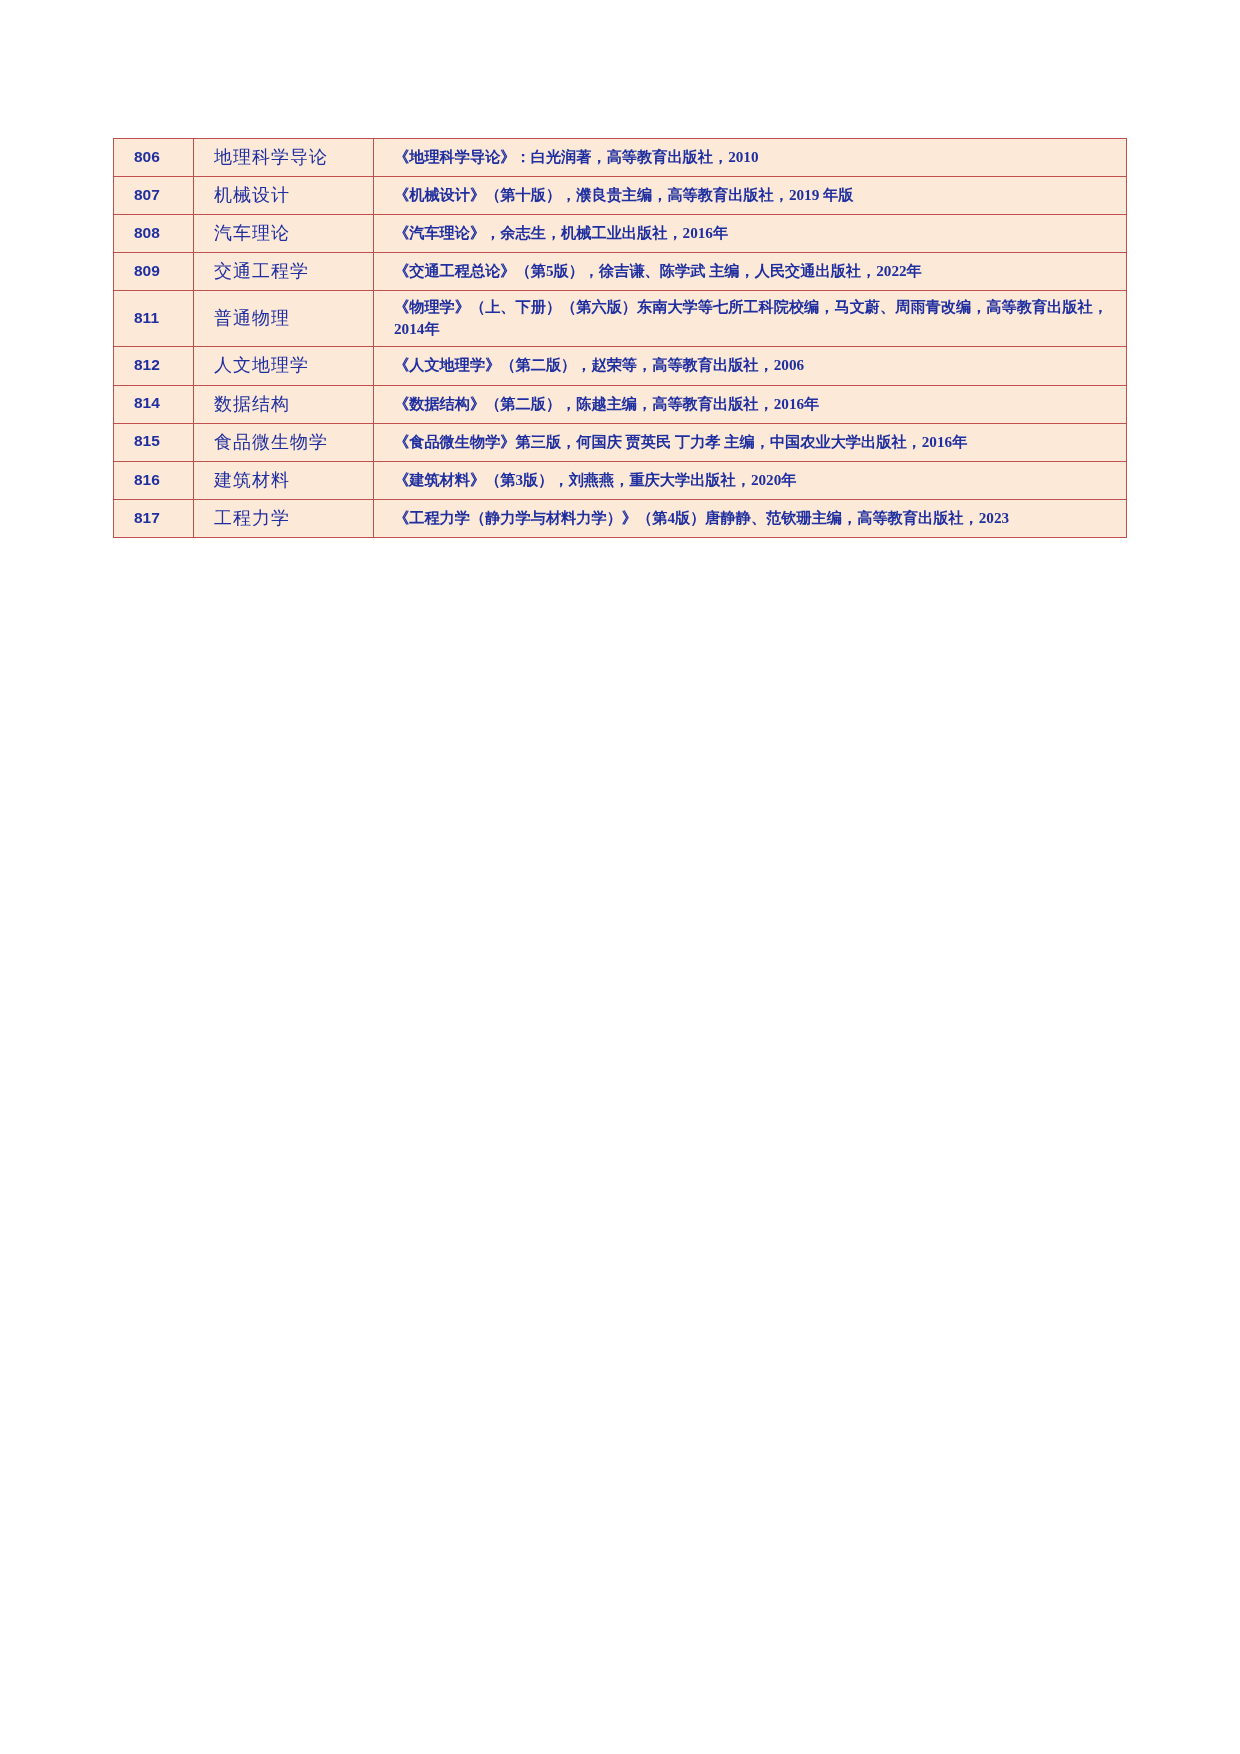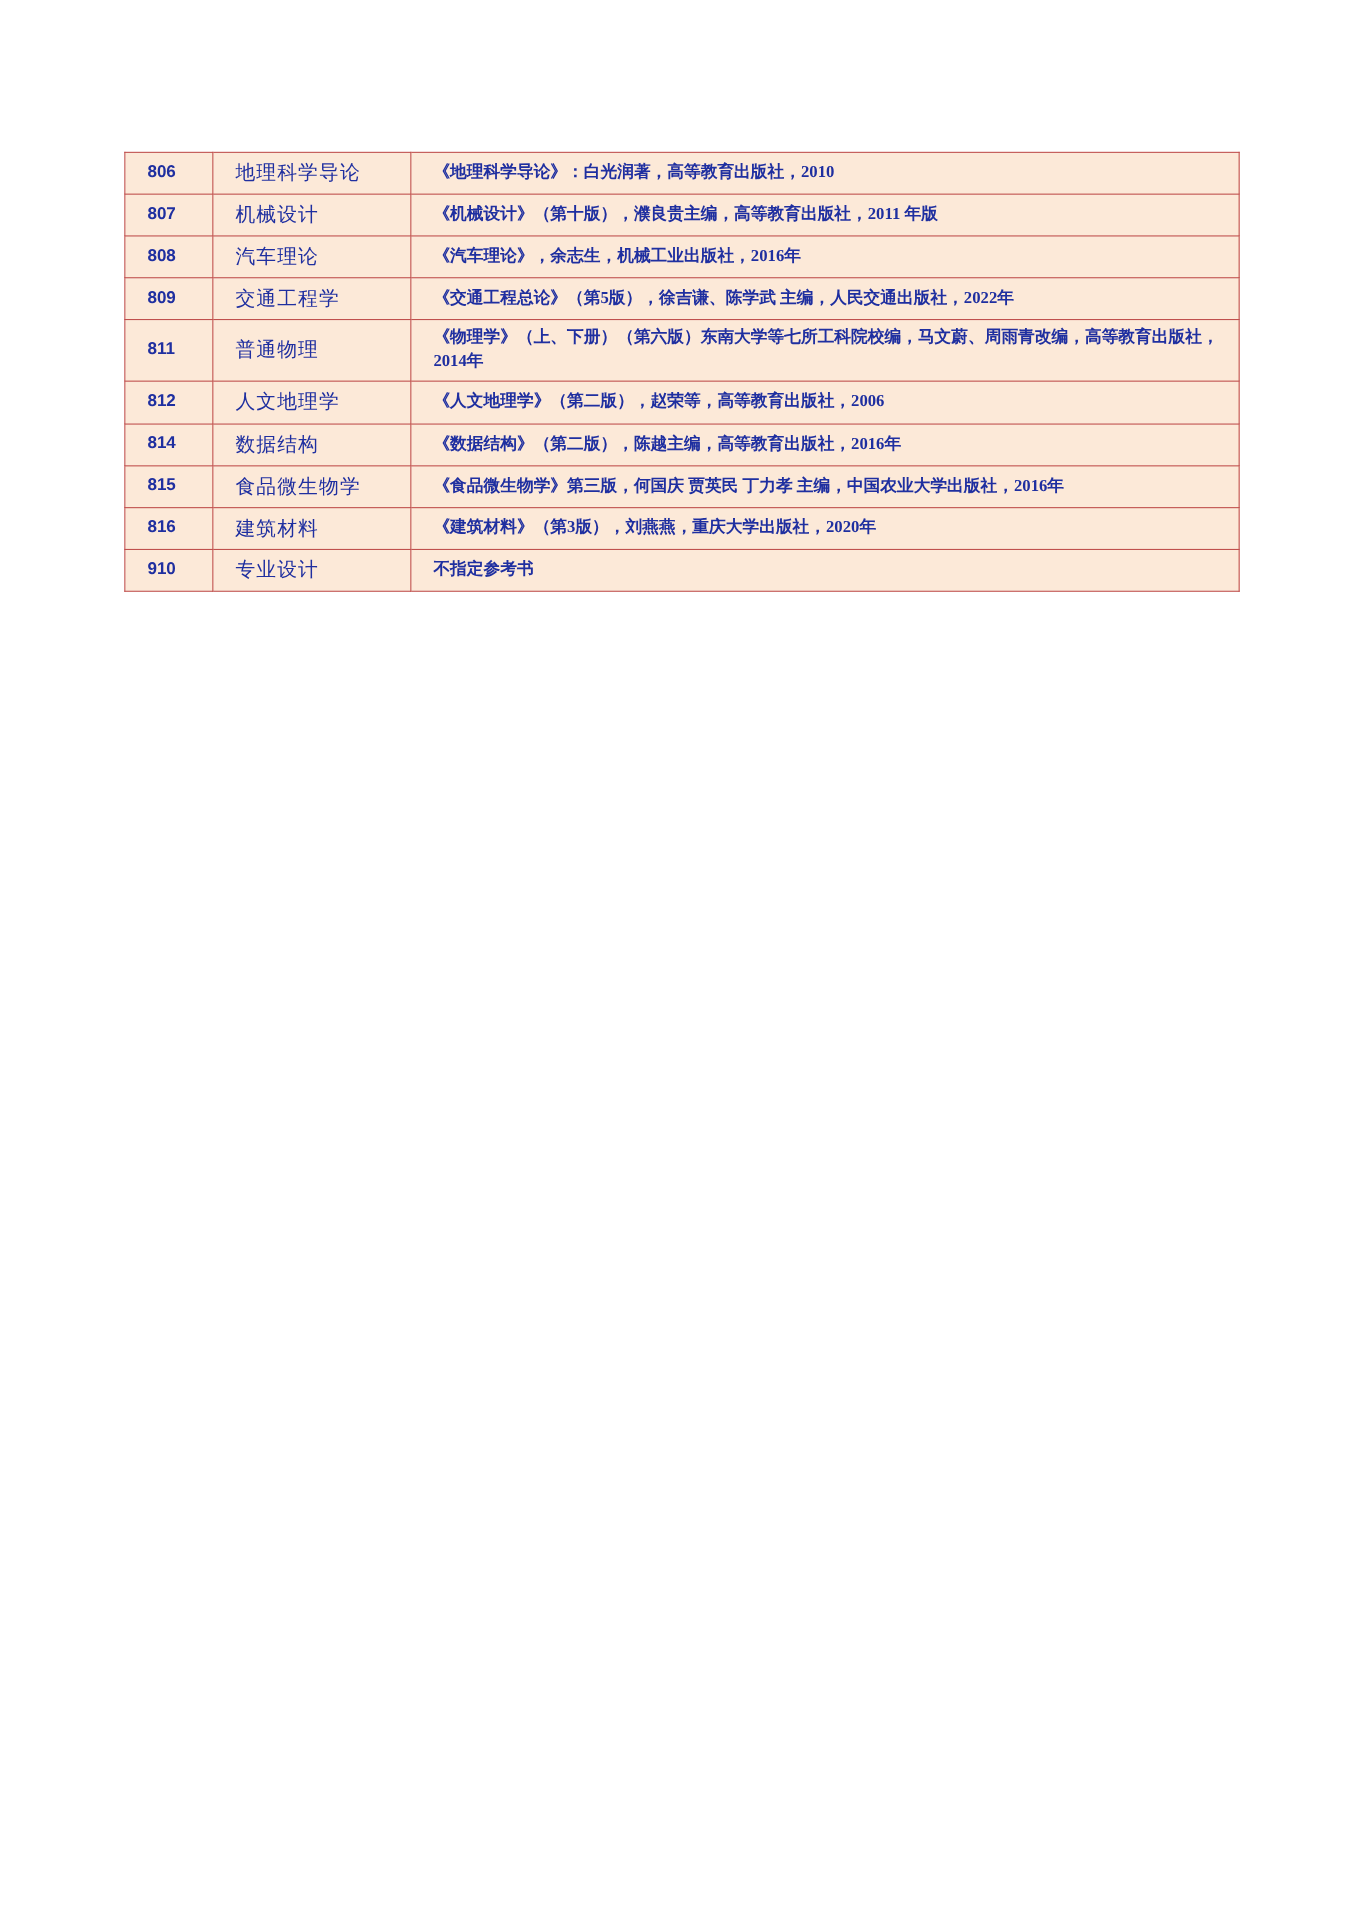--- a/index.html
+++ b/index.html
@@ -76,21 +76,21 @@
     <table class="ref-table">
       <tbody>
         <tr>
           <td class="code-col">806</td>
           <td class="name-col">地理科学导论</td>
           <td class="book-col">《地理科学导论》：白光润著，高等教育出版社，2010</td>
         </tr>
         <tr>
           <td class="code-col">807</td>
           <td class="name-col">机械设计</td>
-          <td class="book-col">《机械设计》（第十版），濮良贵主编，高等教育出版社，2011 年版</td>
+          <td class="book-col">《机械设计》（第十版），濮良贵主编，高等教育出版社，2019 年版</td>
         </tr>
         <tr>
           <td class="code-col">808</td>
           <td class="name-col">汽车理论</td>
           <td class="book-col">《汽车理论》，余志生，机械工业出版社，2016年</td>
         </tr>
         <tr>
           <td class="code-col">809</td>
           <td class="name-col">交通工程学</td>
           <td class="book-col">《交通工程总论》（第5版），徐吉谦、陈学武 主编，人民交通出版社，2022年</td>
@@ -114,20 +114,20 @@
           <td class="code-col">815</td>
           <td class="name-col">食品微生物学</td>
           <td class="book-col">《食品微生物学》第三版，何国庆 贾英民 丁力孝 主编，中国农业大学出版社，2016年</td>
         </tr>
         <tr>
           <td class="code-col">816</td>
           <td class="name-col">建筑材料</td>
           <td class="book-col">《建筑材料》（第3版），刘燕燕，重庆大学出版社，2020年</td>
         </tr>
         <tr>
-          <td class="code-col">910</td>
-          <td class="name-col">专业设计</td>
-          <td class="book-col">不指定参考书</td>
+          <td class="code-col">817</td>
+          <td class="name-col">工程力学</td>
+          <td class="book-col">《工程力学（静力学与材料力学）》（第4版）唐静静、范钦珊主编，高等教育出版社，2023</td>
         </tr>
       </tbody>
     </table>
   </div>
 </div>
 
 </body></html>

